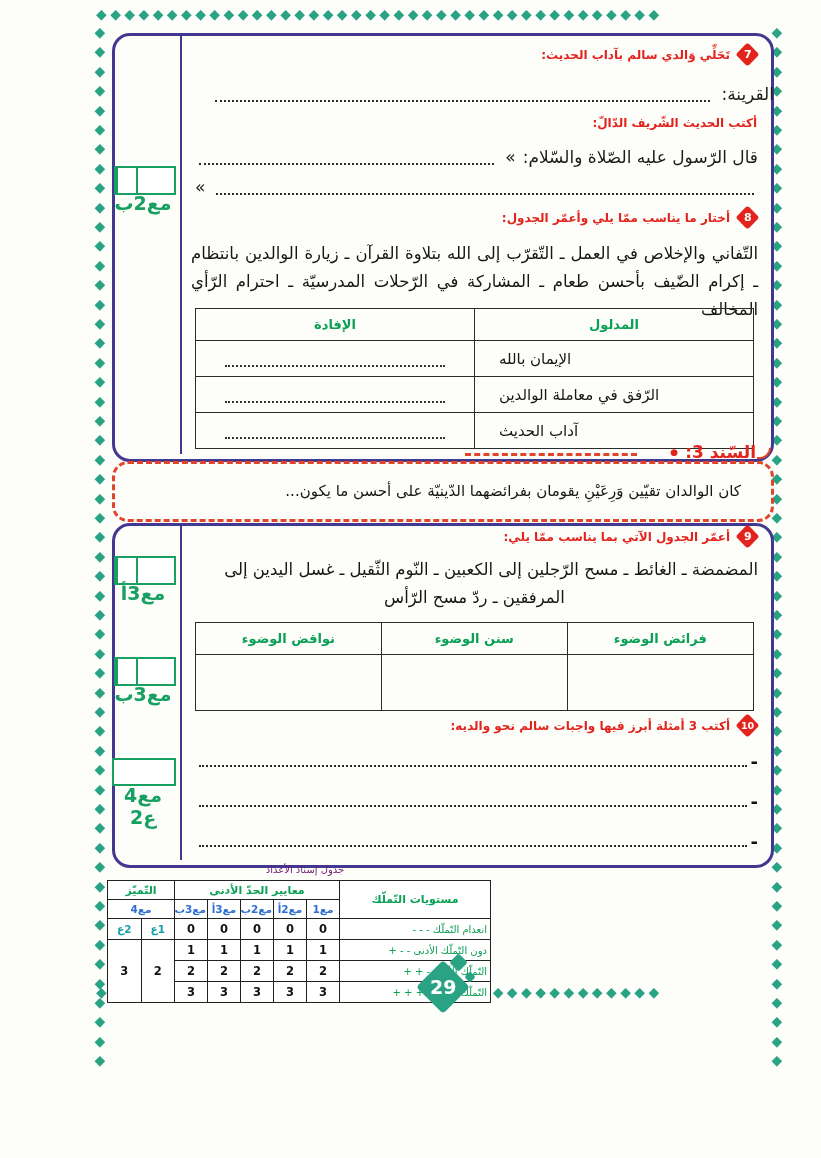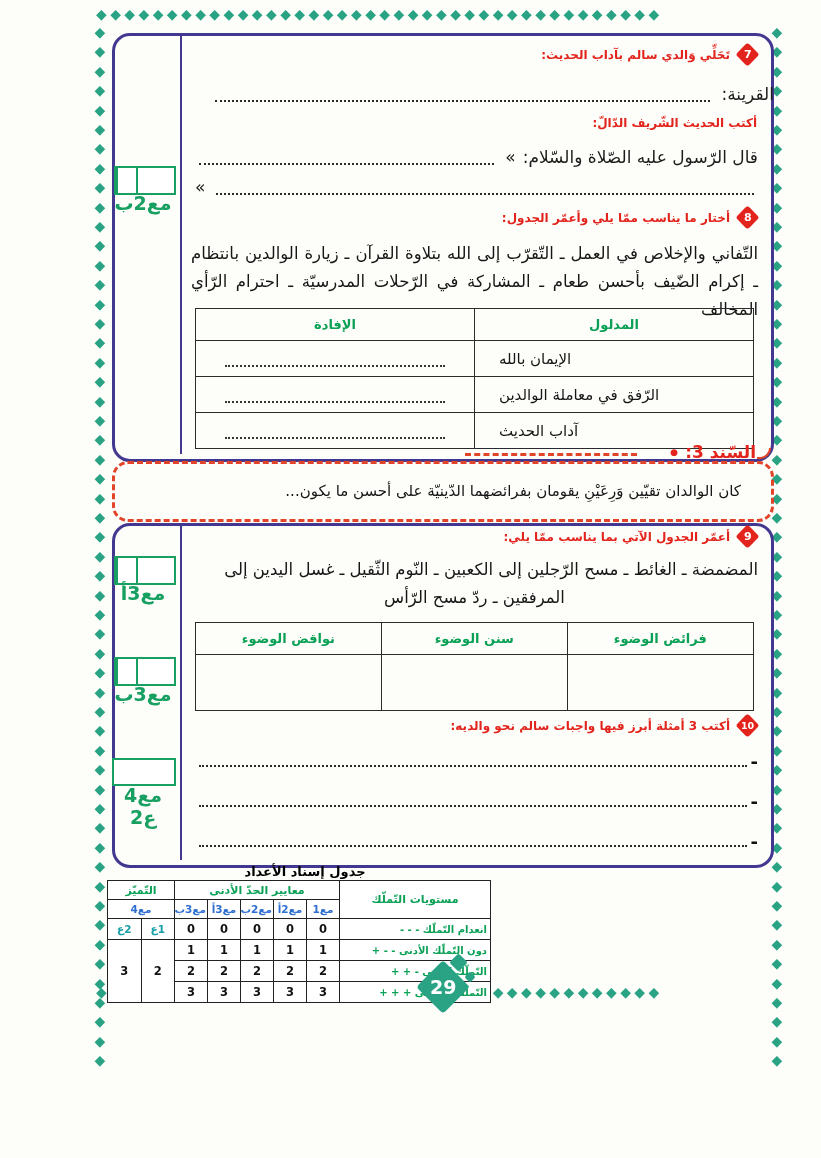--- a/index.html
+++ b/index.html
@@ -43,27 +43,27 @@
   .emptycell{height:53px;}
   
   .sanadbox{border:3px dashed #e2442a;border-radius:16px;}
   .sanad-dash{border-top:3.2px dashed #e2442a;height:0;}
   .arc{width:12px;height:9px;border:2.4px solid #e2442a;border-top:none;border-left:none;
        border-radius:0 0 12px 0;}
   
   .ansline{direction:rtl;display:flex;align-items:flex-end;}
   .ansline .dash{color:#111;font-weight:bold;font-size:18px;line-height:10px;}
   
-  .gtitle{color:#000000;font-weight:bold;font-size:13px;text-align:center;direction:rtl;}
+  .gtitle{color:#701a75;font-weight:normal;font-size:10px;text-align:center;direction:rtl;}
   table.gtable{border-collapse:collapse;direction:rtl;table-layout:fixed;width:384px;
                background:#fff;}
   table.gtable td{border:1.6px solid #222;overflow:hidden;}
   .g-head{color:#0aa055;font-weight:bold;font-size:11px;text-align:center;height:16px;}
   .g-sub{color:#2e6fd0;font-weight:bold;font-size:10.5px;text-align:center;height:16px;}
-  .g-lab{color:#0aa055;font-weight:bold;font-size:10px;text-align:right;padding:0 3px;height:18px;}
+  .g-lab{color:#0aa055;font-weight:normal;font-size:10px;text-align:right;padding:0 3px;height:18px;}
   .g-num{color:#111;font-weight:bold;font-size:11.5px;text-align:center;height:18px;}
   .g-exc{color:#18a0a8;font-weight:bold;font-size:10.5px;text-align:center;}
   
   .pgdiamond{background:#2aa385;transform:rotate(45deg);border-radius:4px;
              display:flex;align-items:center;justify-content:center;}
   .pgdiamond b{transform:rotate(-45deg);color:#fff;font-size:19px;}
   .minidiamond{background:#2aa385;transform:rotate(45deg);border-radius:2px;}
 </style>
 </head>
 <body>

